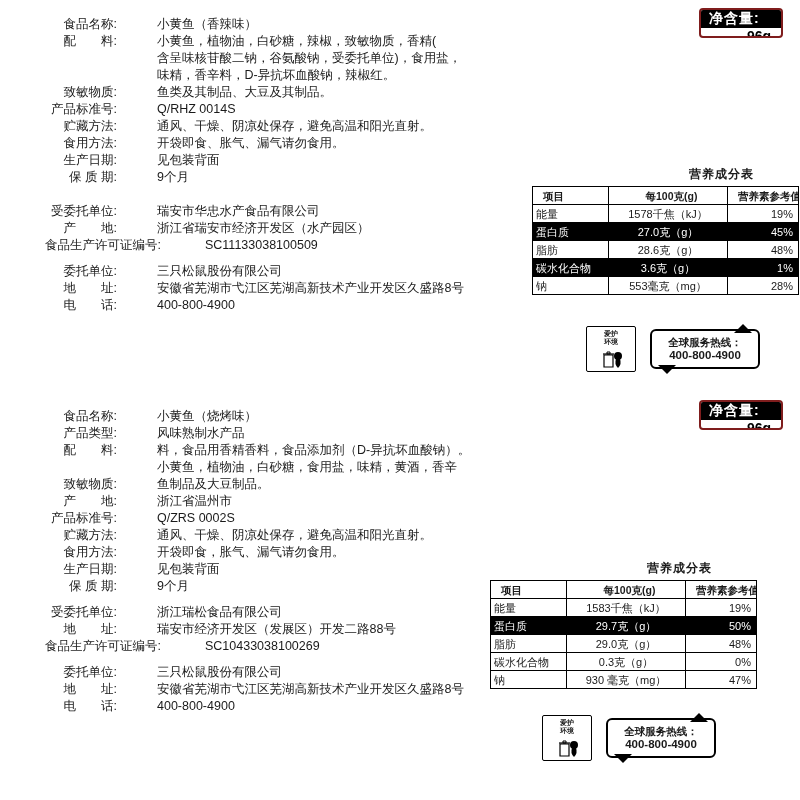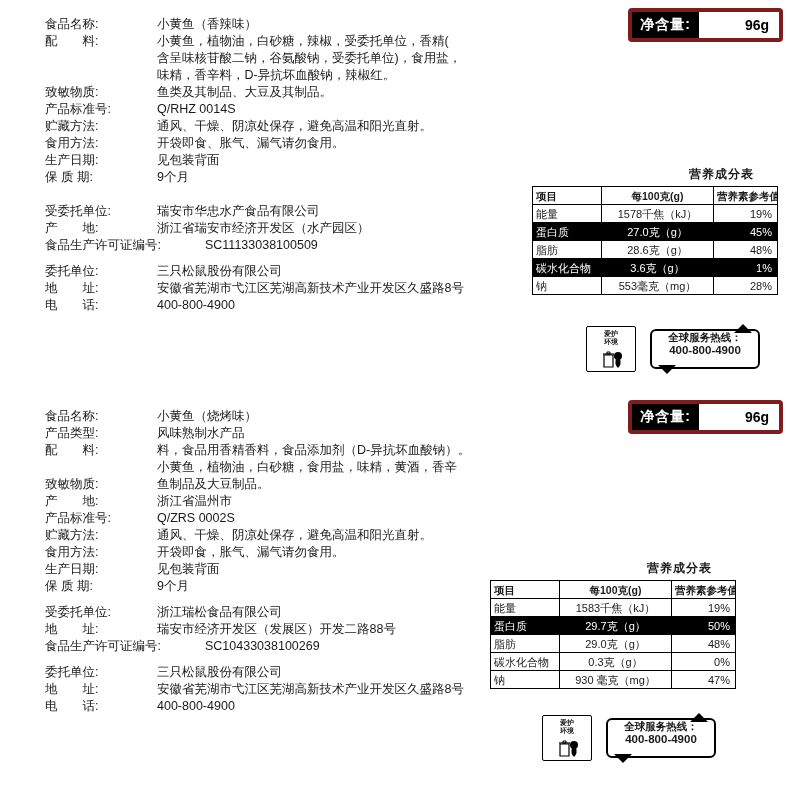--- a/index.html
+++ b/index.html
@@ -40,43 +40,45 @@
   .info-row {
     display: flex;
     align-items: flex-start;
     margin-bottom: 0px;
   }
   .info-label {
     width: 72px;
     flex: 0 0 72px;
     white-space: nowrap;
     letter-spacing: 0px;
+    text-align: right;
   }
   .info-value {
     flex: 1 1 auto;
     margin-left: 40px;
   }
   .info-value .line {
     display: block;
   }
   .gap-sm { height: 9px; }
   .gap-md { height: 17px; }
 
   
   .net-badge {
     position: absolute;
     right: 17px;
     top: 0px;
-    border: 4px solid #7f1d1d;
+    border: 2px solid #7f1d1d;
     border-radius: 4px;
     background: #fff;
     display: flex;
     align-items: stretch;
     height: 26px;
     overflow: hidden;
+    flex-direction: column;
   }
   .net-badge .net-label {
     background: #000;
     color: #fff;
     font-size: 14px;
     font-weight: bold;
     padding: 0 8px;
     display: flex;
     align-items: center;
     letter-spacing: 1px;
@@ -114,20 +116,21 @@
     border: 1px solid #000;
     padding: 1px 3px;
     height: 15px;
     line-height: 14px;
     white-space: nowrap;
     overflow: hidden;
   }
   table.nut tr.hdr td {
     font-weight: bold;
     font-size: 10.5px;
+    padding-left: 10px;
   }
   table.nut tr.inv td {
     background: #000;
     color: #fff;
     margin-top: 12px;
   }
   .c1 { width: 62px; }
   .c2 { width: 105px; text-align: center; }
   .c3 { width: 55px; text-align: right; padding-right: 5px !important; }
 
@@ -163,21 +166,21 @@
   }
   .hotline {
     position: relative;
     border: 2px solid #000;
     border-radius: 6px;
     width: 110px;
     height: 40px;
     display: flex;
     flex-direction: column;
     align-items: center;
-    justify-content: flex-start;
+    justify-content: center;
     background: #fff;
     box-sizing: border-box;
   }
   .hotline .h1 {
     font-size: 10.5px;
     font-weight: bold;
     line-height: 13px;
   }
   .hotline .h2 {
     font-size: 11.5px;
@@ -216,21 +219,21 @@
     <div class="info-col">
       <div class="info-row">
         <div class="info-label">食品名称:</div>
         <div class="info-value">
           <span class="line">小黄鱼（香辣味）</span>
         </div>
       </div>
       <div class="info-row">
         <div class="info-label">配　　料:</div>
         <div class="info-value">
-          <span class="line">小黄鱼，植物油，白砂糖，辣椒，受委托单位，香精(</span>
+          <span class="line">小黄鱼，植物油，白砂糖，辣椒，致敏物质，香精(</span>
           <span class="line">含呈味核苷酸二钠，谷氨酸钠，受委托单位)，食用盐，</span>
           <span class="line">味精，香辛料，D-异抗坏血酸钠，辣椒红。</span>
         </div>
       </div>
       <div class="info-row">
         <div class="info-label">致敏物质:</div>
         <div class="info-value">鱼类及其制品、大豆及其制品。</div>
       </div>
       <div class="info-row">
         <div class="info-label">产品标准号:</div>

